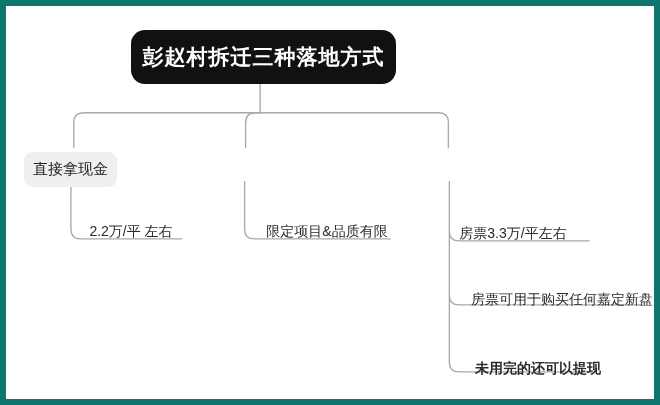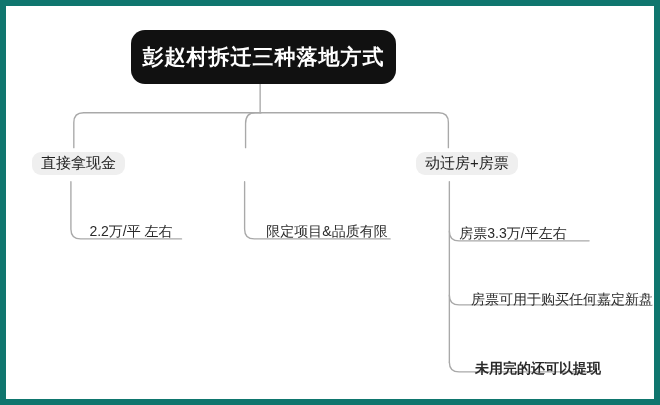--- a/index.html
+++ b/index.html
@@ -37,26 +37,25 @@
     width: 265px; height: 54px;
     background: #111111;
     color: #ffffff;
     border-radius: 14px;
     font-size: 21px;
     font-weight: bold;
     letter-spacing: 1px;
   }
   .node-branch {
     top: 146px;
-    height: 23px;
+    height: 35px;
     background: #efefef;
     color: #222222;
     border-radius: 9px;
     font-size: 15px;
-    margin-left: 8px;
   }
   .node-b1 { left: 18px;  width: 93px; }
   .node-b2 { left: 188px; width: 108px; }
   .node-b3 { left: 402px; width: 102px; }
   .node-leaf {
     height: 20px;
     line-height: 20px;
     font-size: 14px;
     color: #2a2a2a;
     text-align: center;
@@ -92,21 +91,20 @@
       <path d="M453,298 Q453,308 463,308 H651"></path>
       <path d="M453,367 Q453,377 463,377 H603"></path>
     </g>
   </svg>
 
   <div class="node node-root">彭赵村拆迁三种落地方式</div>
 
   <div class="node node-branch node-b1">直接拿现金</div>
 
 
-  <div class="node node-branch node-b3">动迁房+房票</div>
 
   <div class="node node-leaf leaf-1">2.2万/平 左右</div>
 
   <div class="node node-leaf leaf-2">限定项目&amp;品质有限</div>
 
   <div class="node node-leaf leaf-3">房票3.3万/平左右</div>
 
   <div class="node node-leaf leaf-4">房票可用于购买任何嘉定新盘</div>
 
   <div class="node node-leaf leaf-5">未用完的还可以提现</div>

